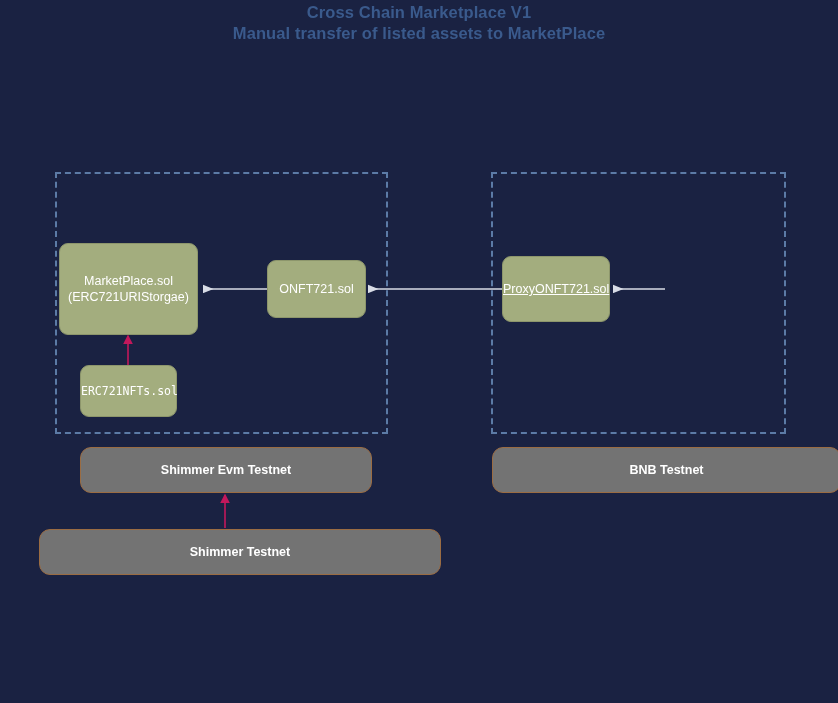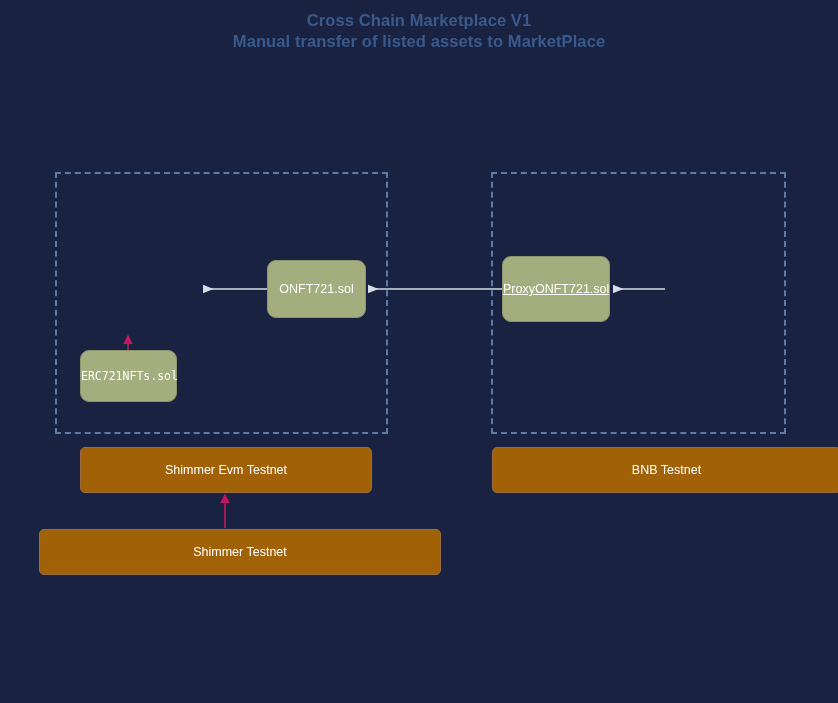--- a/index.html
+++ b/index.html
@@ -26,21 +26,21 @@
   .title-block {
     position: absolute;
     left: 0;
     top: 0;
     width: 838px;
     text-align: center;
     color: #3a5a8c;
     font-weight: bold;
     font-size: 16.5px;
     line-height: 21px;
-    padding-top: 10px;
+    padding-top: 2px;
     letter-spacing: 0.1px;
   }
   .title-line { display: block; }
 
   
   .group-box {
     position: absolute;
     border: 2px dashed #5c7ba6;
     box-sizing: border-box;
     background: transparent;
@@ -65,25 +65,25 @@
   .node.mono {
     font-family: "DejaVu Sans Mono", monospace;
     font-size: 11.5px;
   }
   .node-label { display: block; width: 100%; }
 
   
   .chain-bar {
     position: absolute;
     box-sizing: border-box;
-    background: #a16207;
+    background: #737373;
     border: 1px solid #9a6c43;
-    border-radius: 5px;
+    border-radius: 11px;
     color: #ffffff;
-    font-weight: normal;
+    font-weight: bold;
     font-size: 12.5px;
     display: flex;
     align-items: center;
     justify-content: center;
     text-align: center;
   }
 
   
   #edges {
     position: absolute;
@@ -121,22 +121,28 @@
 
     <line x1="502" y1="289" x2="368" y2="289" stroke="#d8dce6" stroke-width="1.4" marker-end="url(#arrow-gray)"></line>
 
     <line x1="665" y1="289" x2="613" y2="289" stroke="#d8dce6" stroke-width="1.4" marker-end="url(#arrow-gray)"></line>
 
     <line x1="128" y1="368" x2="128" y2="336" stroke="#c2185b" stroke-width="1.6" marker-end="url(#arrow-pink)"></line>
 
     <line x1="225" y1="528" x2="225" y2="495" stroke="#c2185b" stroke-width="1.6" marker-end="url(#arrow-pink)"></line>
   </svg>
 
+  <div class="node" style="left:59px; top:243px; width:139px; height:92px;">
+    <span class="node-label">
+      <span>MarketPlace.sol</span><br>
+      <span>(ERC721URIStorgae)</span>
+    </span>
+  </div>
 
-  <div class="node mono" style="left:80px; top:350px; width:97px; height:52px;">
+  <div class="node mono" style="left:80px; top:365px; width:97px; height:52px;">
     <span class="node-label">ERC721NFTs.sol</span>
   </div>
 
   <div class="node" style="left:267px; top:260px; width:99px; height:58px;">
     <span class="node-label">ONFT721.sol</span>
   </div>
 
   <div class="node" style="left:502px; top:256px; width:108px; height:66px;text-decoration:underline;">
     <span class="node-label">ProxyONFT721.sol</span>
   </div>

